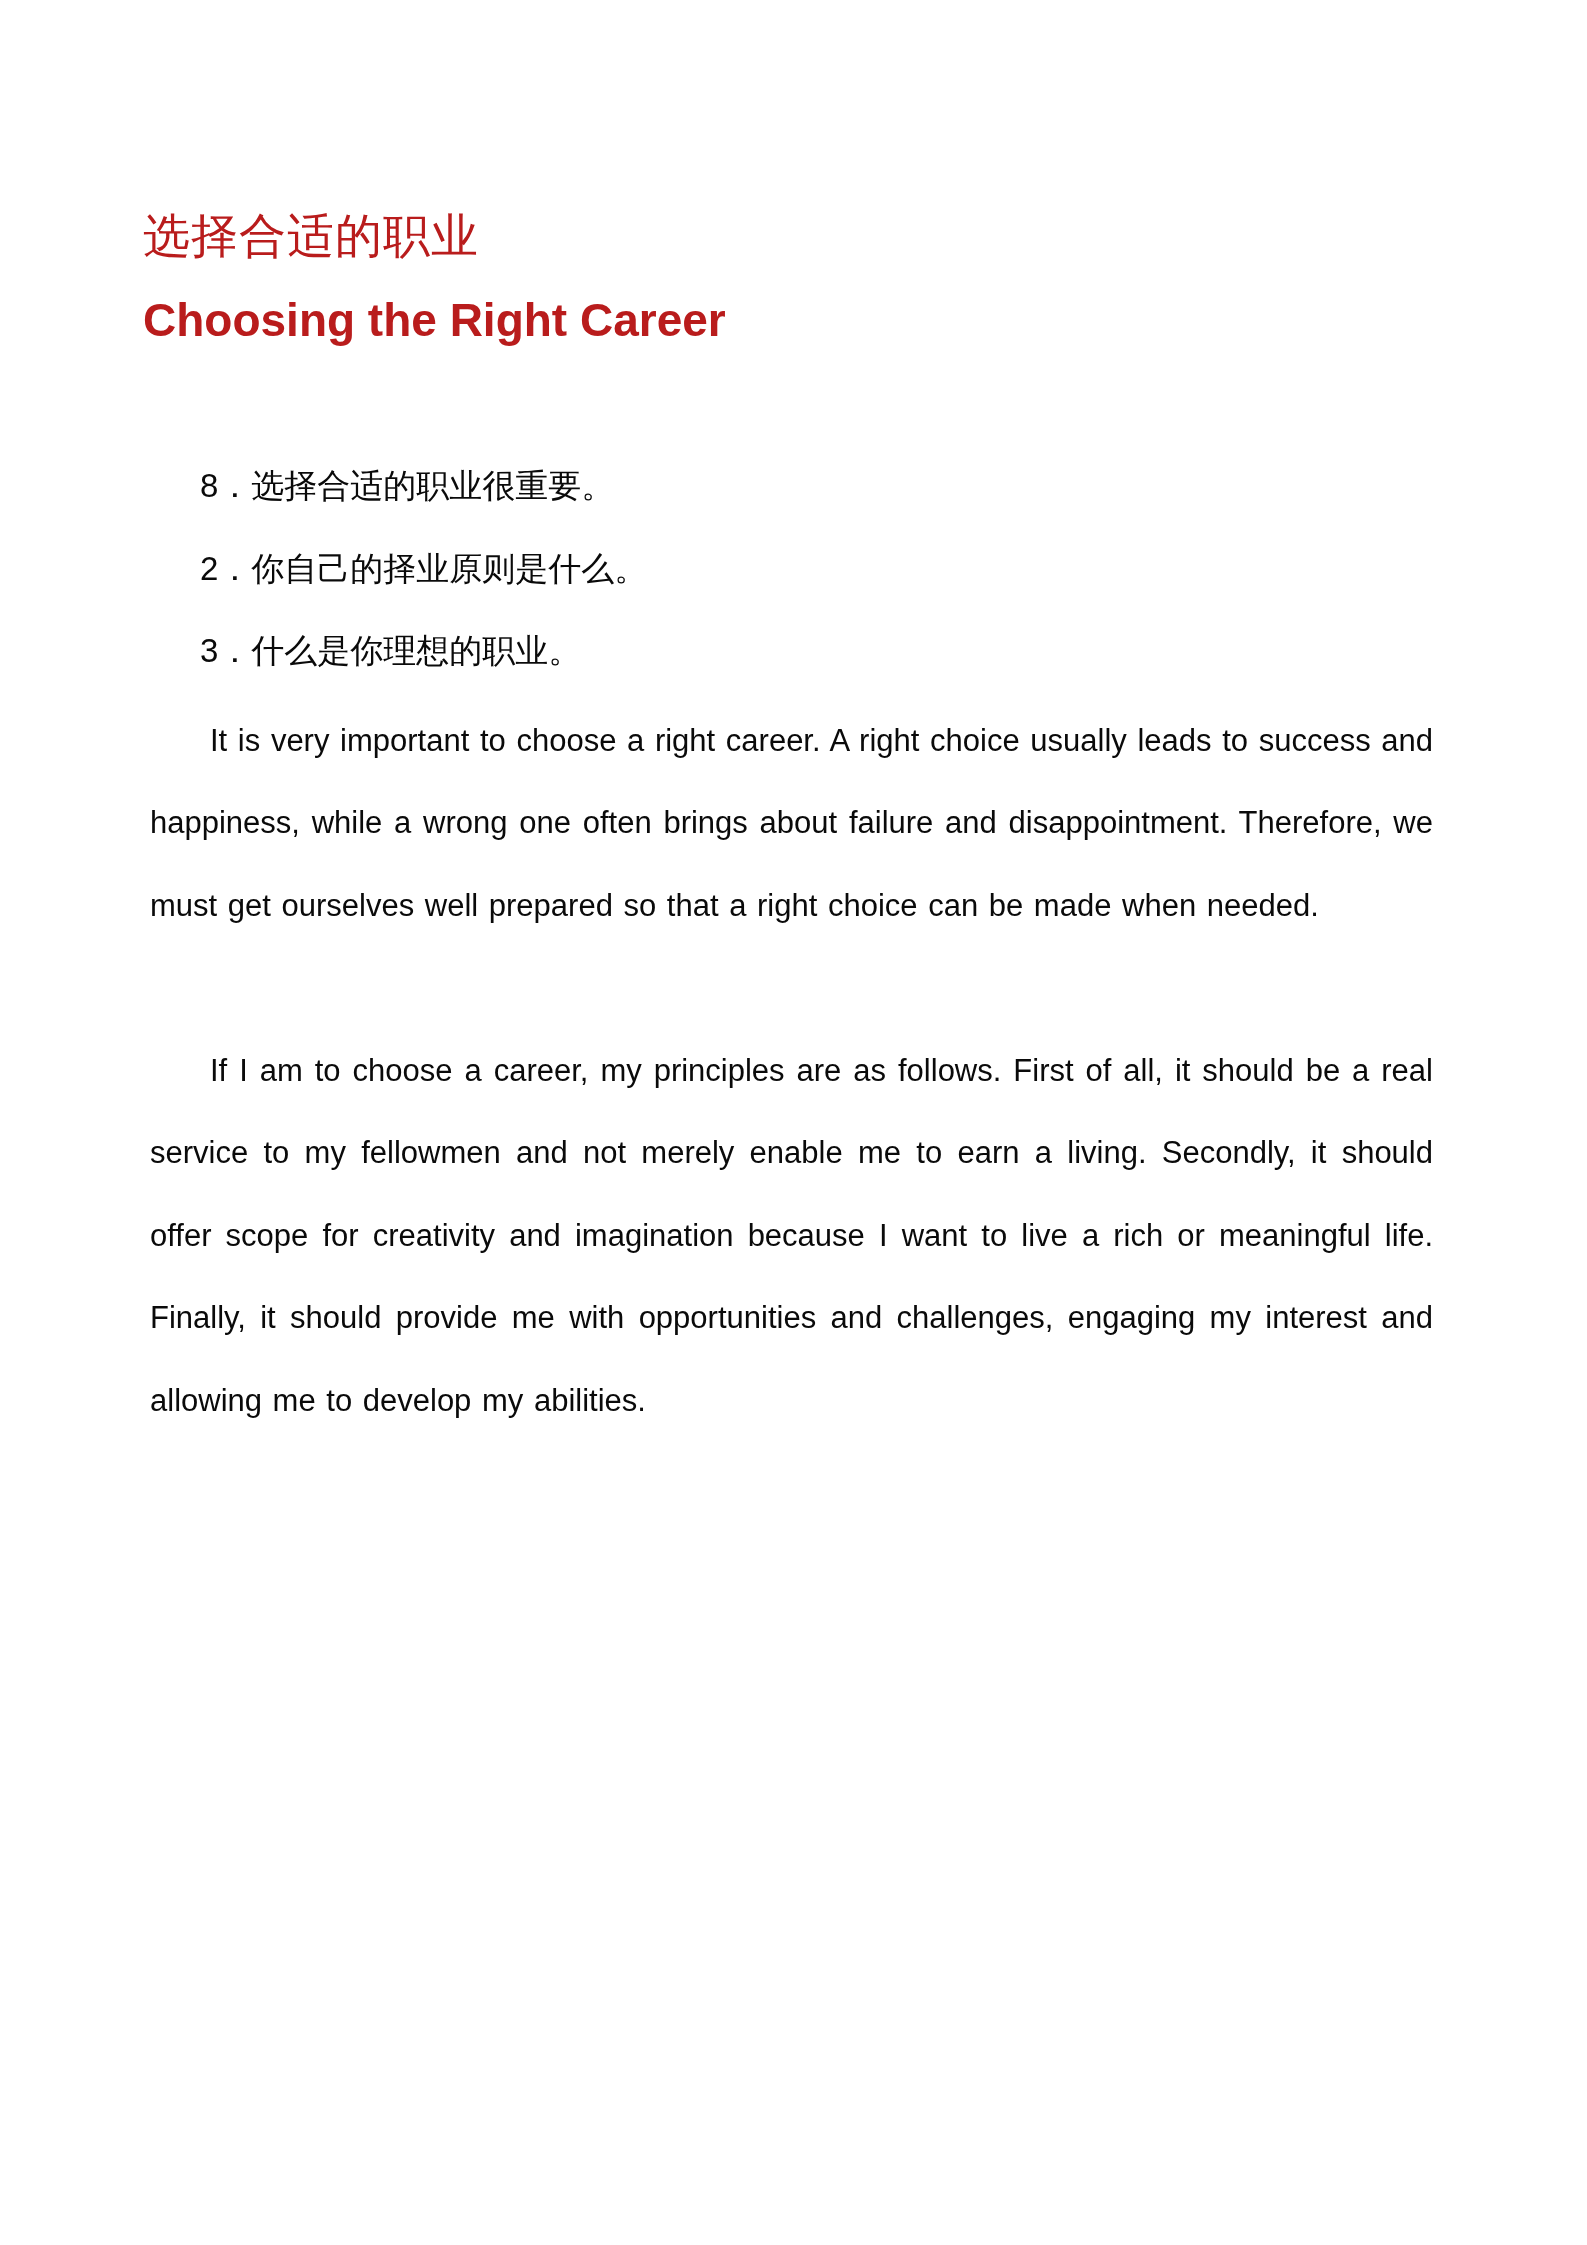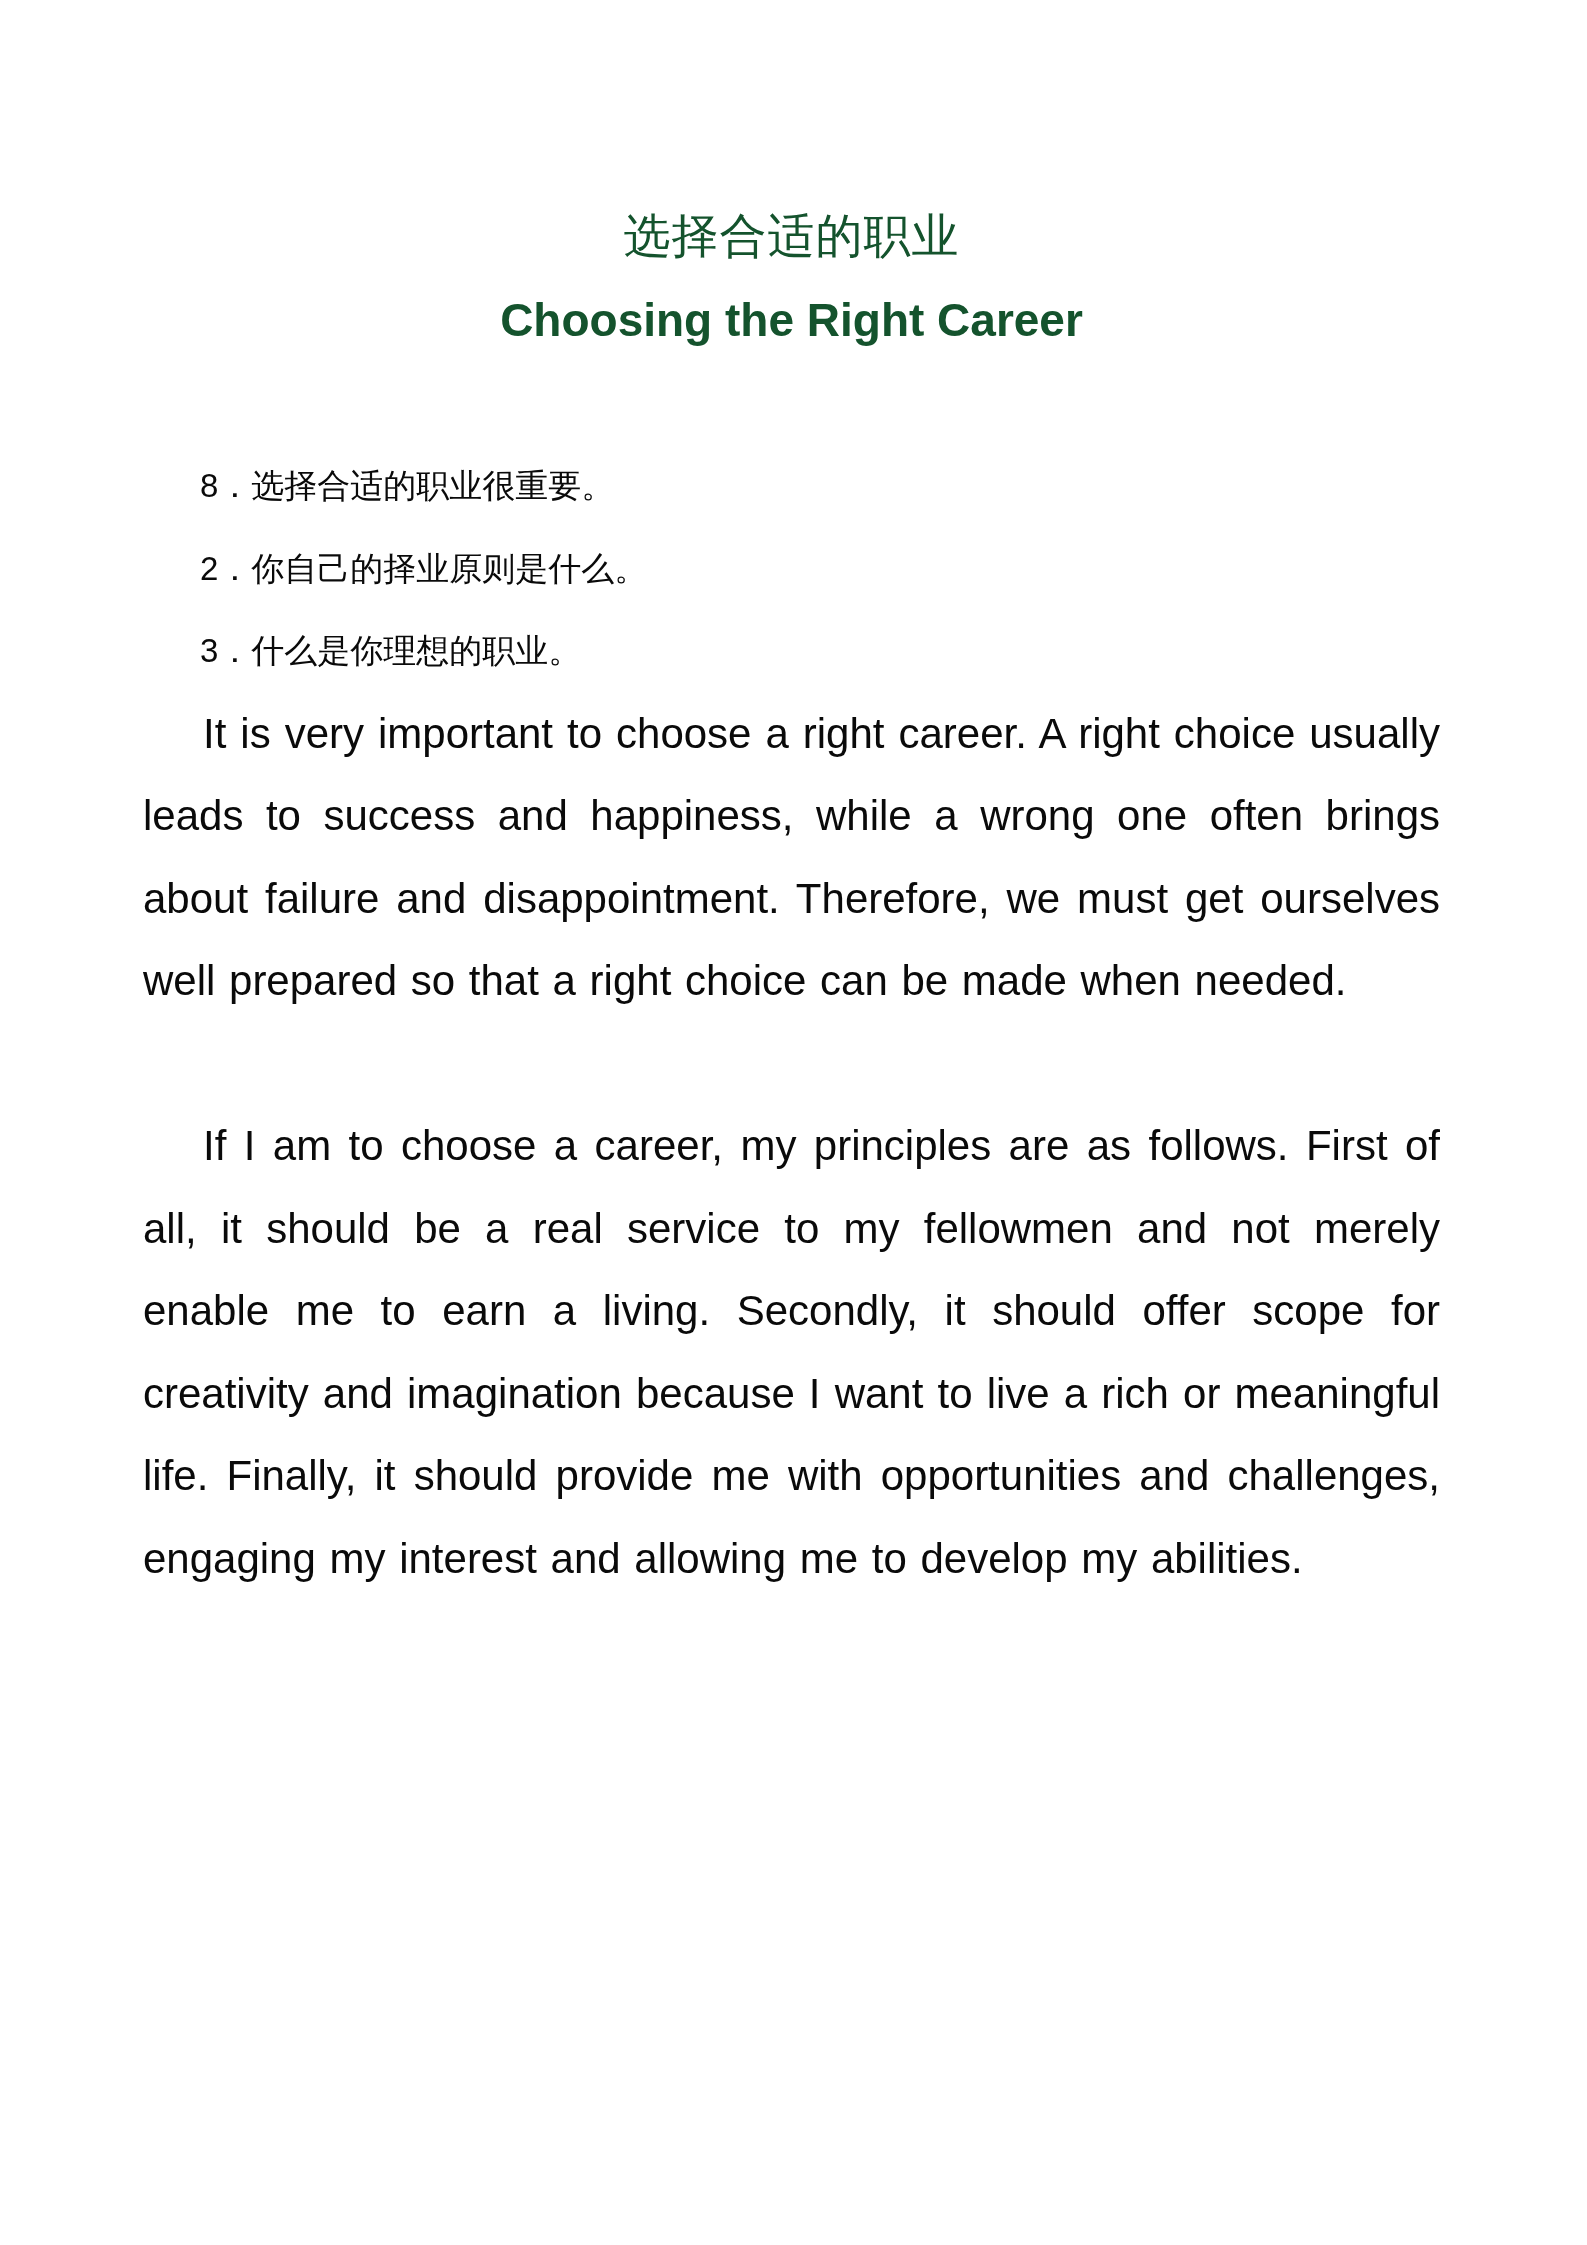--- a/index.html
+++ b/index.html
@@ -15,22 +15,22 @@
     overflow: hidden;
   }
   .page {
     box-sizing: border-box;
     width: 1587px;
     height: 2245px;
     padding: 194px 147px 60px 143px;
     background: #ffffff;
   }
   .title-block {
-    text-align: center;
-    color: #14532d;
+    text-align: left;
+    color: #b91c1c;
   }
   .title-zh {
     font-size: 47px;
     line-height: 84px;
     font-weight: 400;
     letter-spacing: 1px;
   }
   .title-en {
     font-size: 46px;
     line-height: 84px;
@@ -42,22 +42,22 @@
     line-height: 82.5px;
     color: #0a0a0a;
   }
   .outline .outline-line {
     padding-left: 57px;
   }
   .essay {
     color: #0a0a0a;
   }
   .essay p {
-    margin: 0;
-    font-size: 42px;
+    margin: 7px;
+    font-size: 31px;
     line-height: 82.5px;
     text-align: justify;
     text-justify: inter-word;
     text-indent: 60px;
     word-spacing: 2px;
   }
   .essay p + p {
     margin-top: 82.5px;
   }
 </style>

